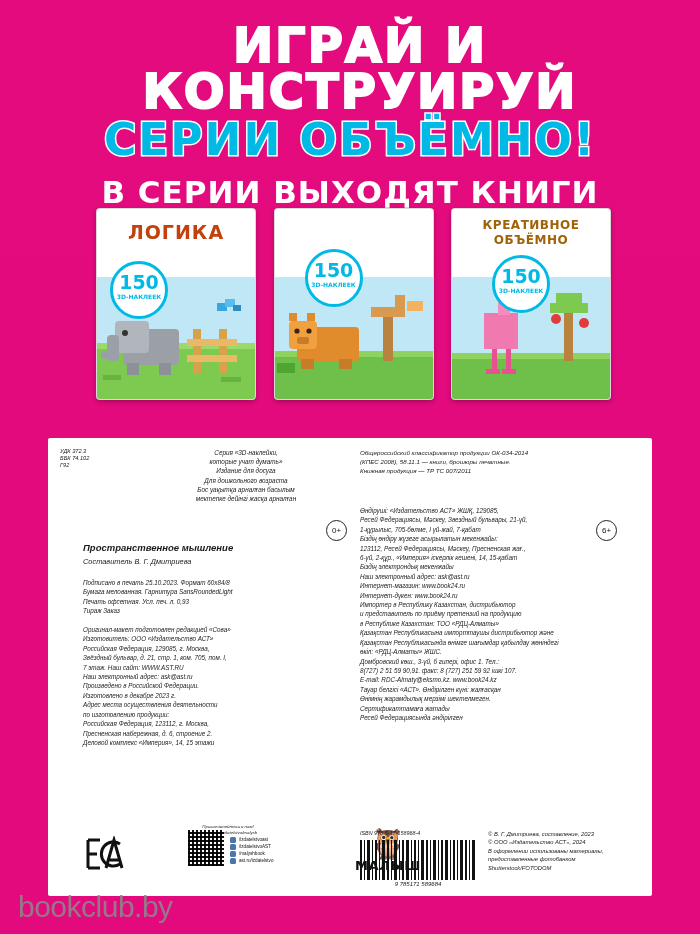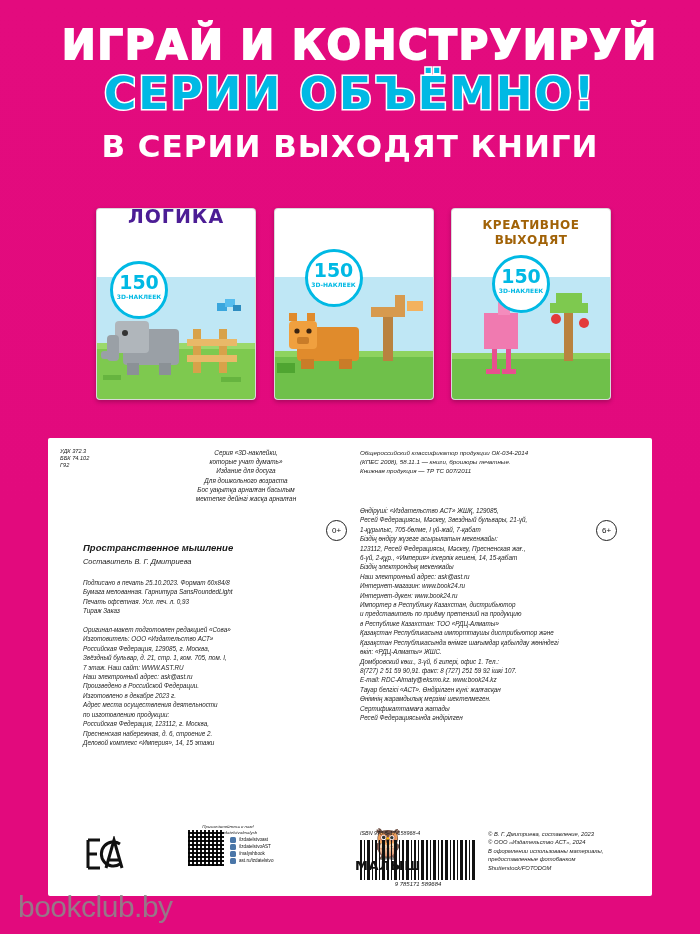--- a/index.html
+++ b/index.html
@@ -15,21 +15,21 @@
     background:#e5097f;
     background:linear-gradient(180deg,#e30b7e 0%, #e20a7d 55%, #e20a7d 100%);
   }
   
   .headline{
     position:absolute;left:0;top:22px;width:700px;text-align:center;
   }
   .hl1{
     font-family:"DejaVu Sans", sans-serif;
     font-weight:bold;
-    font-size:40px;
+    font-size:48px;
     letter-spacing:2px;
     color:#ffffff;
     -webkit-text-stroke:2px #ffffff;
     text-shadow:0 0 0 #fff;
     line-height:46px;
     padding-left:20px;
   }
   .hl2{
     font-family:"DejaVu Sans", sans-serif;
     font-weight:bold;
@@ -64,21 +64,21 @@
   }
   .cover .ctitle{
     position:absolute;left:0;top:6px;width:100%;
     text-align:center;
     font-family:"DejaVu Sans", sans-serif;
     font-weight:bold;
     line-height:15px;
     z-index:4;
   }
   .cover1{background:#ffffff;}
-  .cover1 .ctitle{font-size:19px;color:#4c1d95;top:0;letter-spacing:1px;}
+  .cover1 .ctitle{font-size:19px;color:#c2410c;top:16px;letter-spacing:1px;}
   .cover2{background:#ffffff;}
   .cover2 .ctitle{font-size:12px;color:#2f3192;top:8px;letter-spacing:.5px;}
   .cover2 .ctitle .big{display:block;font-size:17px;}
   .cover3{background:#ffffff;}
   .cover3 .ctitle{font-size:12px;color:#a16207;top:9px;letter-spacing:.5px;}
   .badge{
     position:absolute;z-index:5;
     width:52px;height:52px;border-radius:50%;
     background:#ffffff;border:3px solid #00b9e4;
     color:#00b9e4;text-align:center;
@@ -210,21 +210,21 @@
         <rect x="26" y="82" width="13" height="10" fill="#c97c28"></rect>
         <rect x="64" y="82" width="13" height="10" fill="#c97c28"></rect>
 
         <rect x="2" y="86" width="18" height="10" fill="#4fa531"></rect>
       </svg>
     </div>
 
     <div class="cover cover3 c3">
       <div class="ctitle">
         <span>КРЕАТИВНОЕ</span><br>
-        <span>ВЫХОДЯТ</span>
+        <span>ОБЪЁМНО</span>
       </div>
       <div class="badge">
         <span class="n">150</span>
         <span class="t">3D-НАКЛЕЕК</span>
       </div>
       <svg class="art" viewBox="0 0 158 122">
         <rect x="0" y="0" width="158" height="122" fill="#bfe7f5"></rect>
         <rect x="0" y="80" width="158" height="42" fill="#6fc04a"></rect>
         <rect x="0" y="76" width="158" height="6" fill="#8ed35f"></rect>
 

